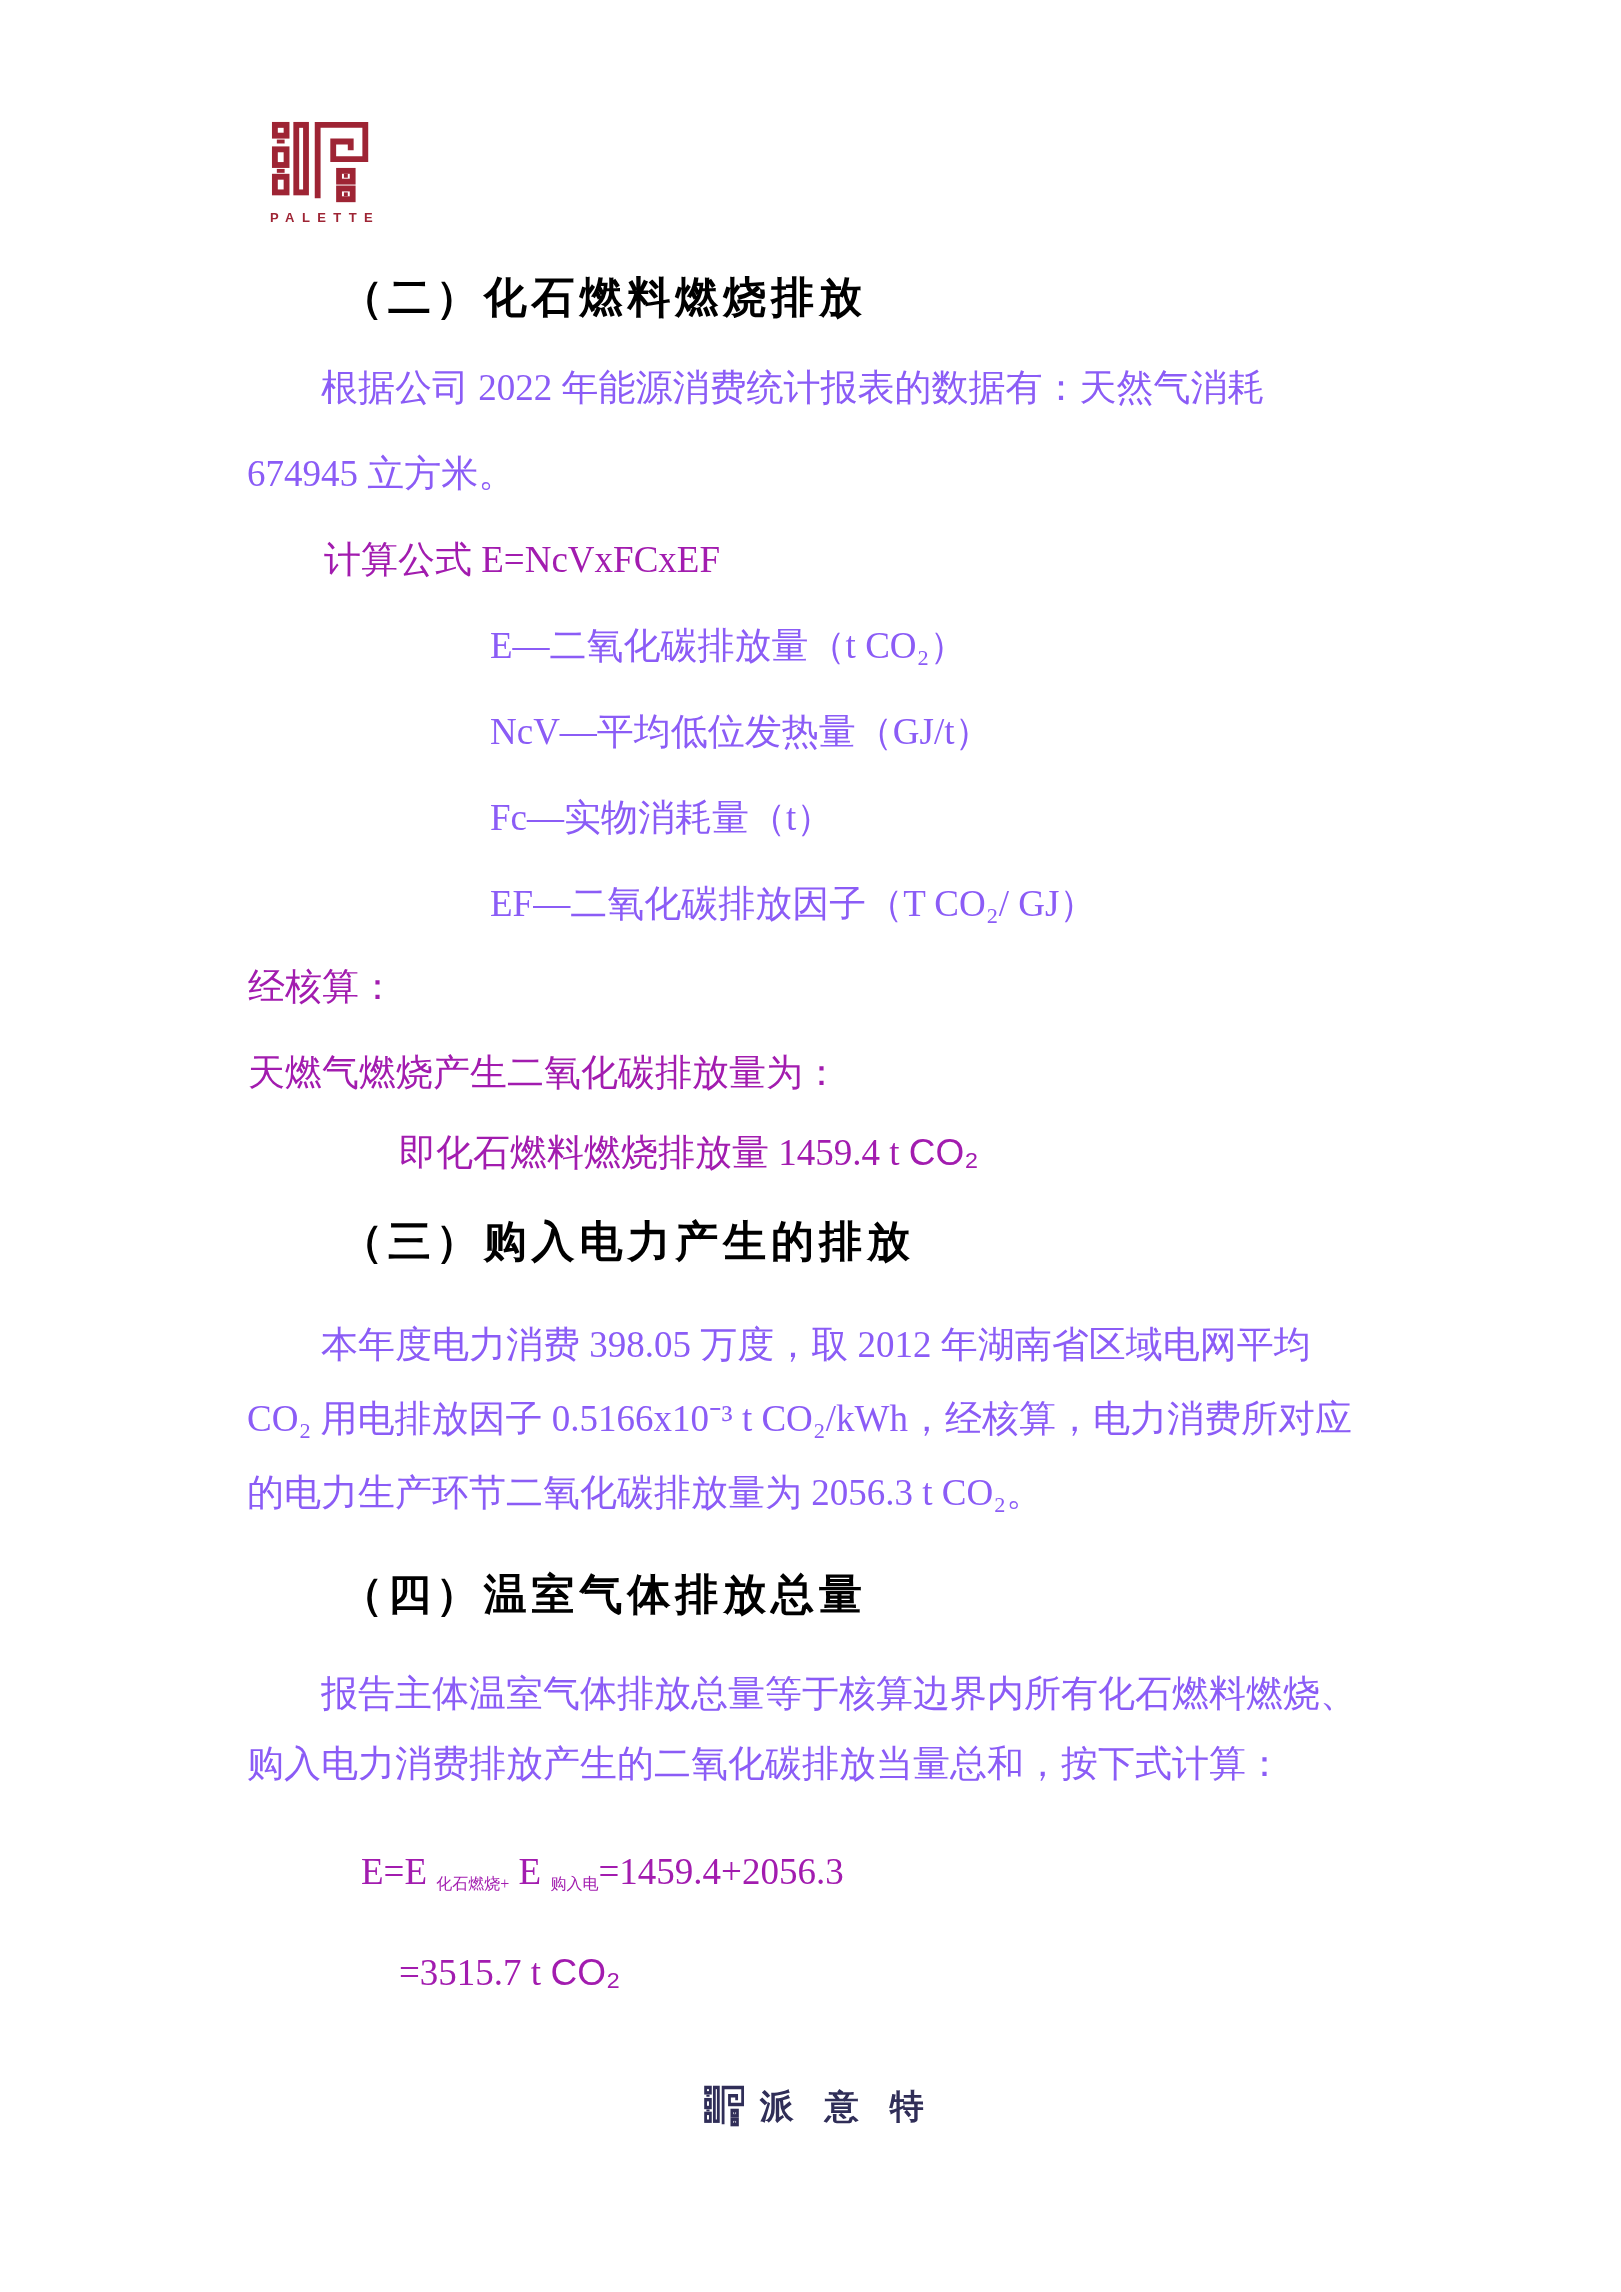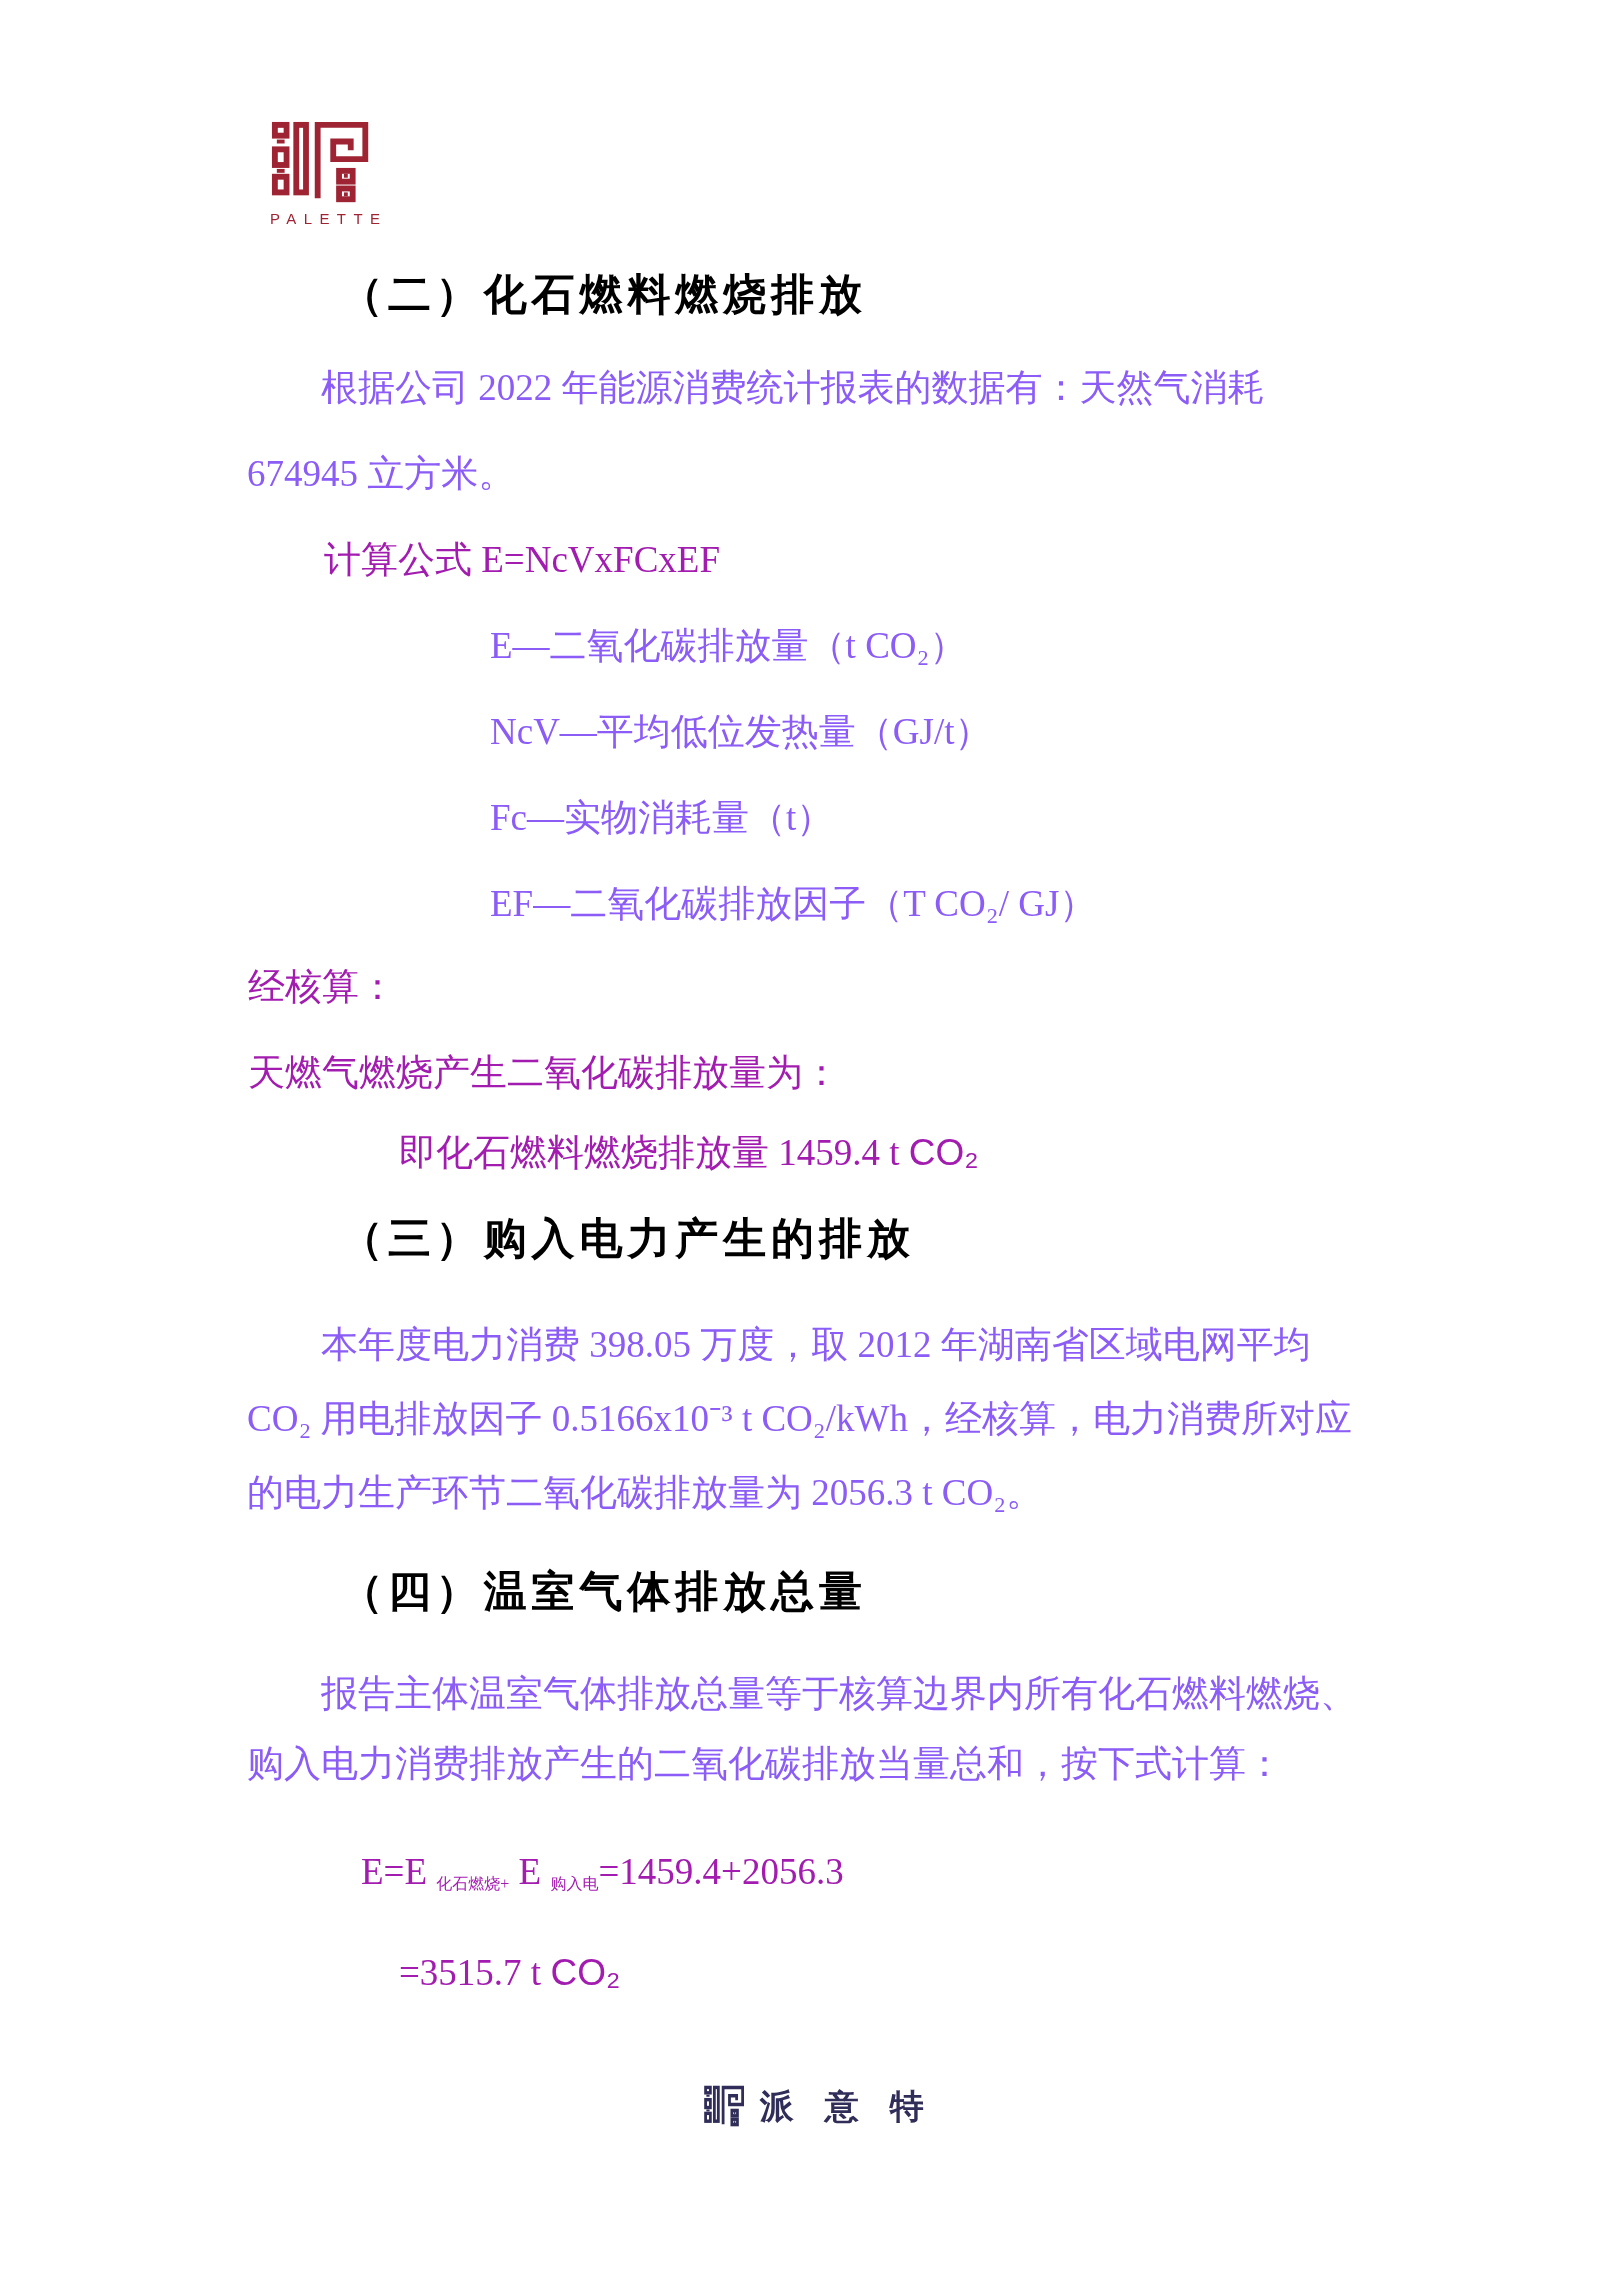--- a/index.html
+++ b/index.html
@@ -20,35 +20,35 @@
     color: #a21caf;
   }
   .para { position: absolute; font-size: 37px; color: #8b5cf6; white-space: nowrap; }
   .para > div { white-space: nowrap; }
   .lh88 > div { line-height: 86px; }
   .lh75 > div { line-height: 74px; }
   .lh71 > div { line-height: 70px; }
   .first-indent > div:first-child { text-indent: 74px; }
   .heading {
     position: absolute;
-    font-family: Liberation Mono, monospace;
+    font-family: Liberation Sans, sans-serif;
     font-weight: 700;
     font-size: 43px;
     line-height: 51px;
     letter-spacing: 4.9px;
     white-space: nowrap;
     color: #000000;
   }
   .brand-red { color: #9e2434; }
   .brand-navy { color: #302e58; }
   .logo-mark-header { position: absolute; left: 271px; top: 120px; width: 105px; height: 90px; }
   .logo-text-header {
     position: absolute; left: 270px; top: 210px; width: 110px;
     font-family: "Liberation Sans", sans-serif;
-    font-size: 15px; letter-spacing: 7.4px; font-weight: 400;
+    font-size: 13px; letter-spacing: 7.4px; font-weight: 700;
     white-space: nowrap;
   }
   .sub-cjk { font-size: 16px; vertical-align: -4.9px; }
   .unit-sans { font-family: "Liberation Sans", sans-serif; }
   .footer-logo {
     position: absolute; left: 704px; top: 2084px;
     display: flex; align-items: center;
   }
   .footer-mark { width: 43px; height: 45px; }
   .footer-brand {

